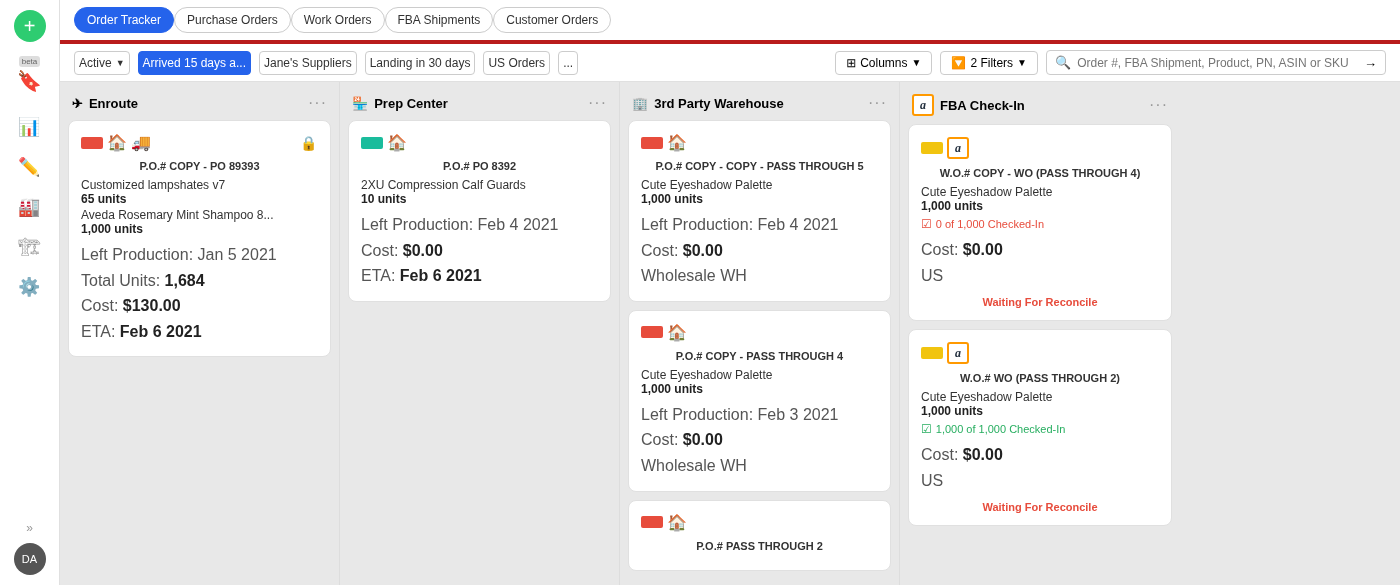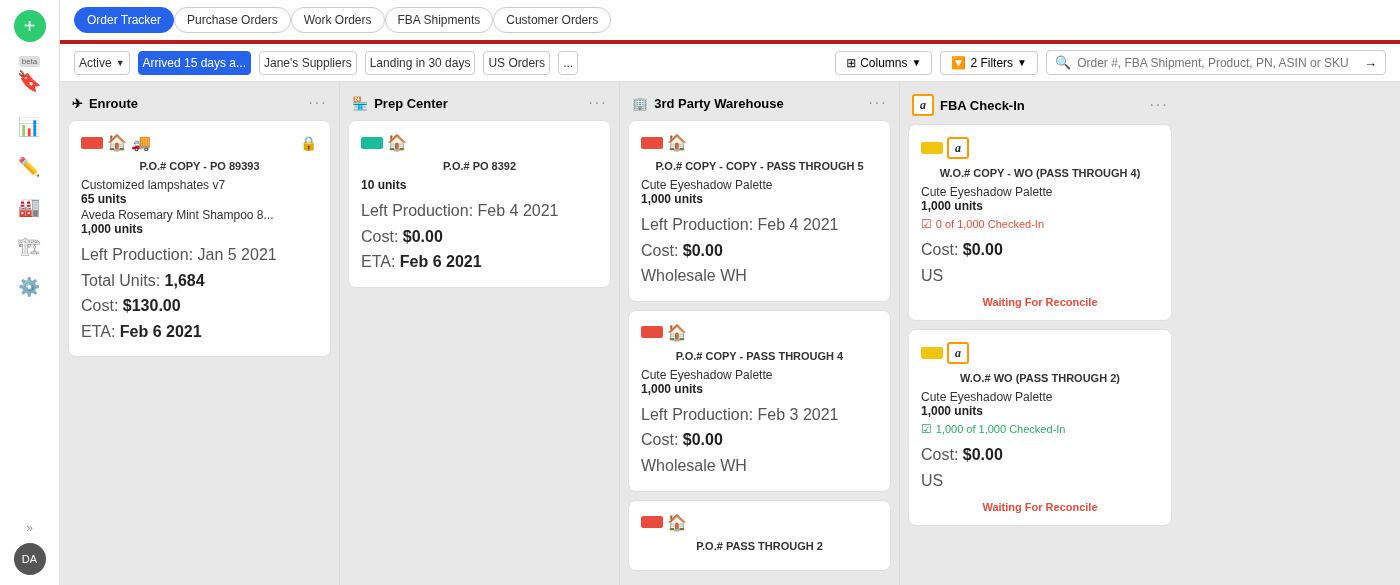--- a/index.html
+++ b/index.html
@@ -339,20 +339,21 @@
       <div class="column-cards">
         <div class="card">
           <div class="card-header">
             <div class="card-tags">
               <div class="tag-teal"></div>
               <span class="warehouse-icon">🏠</span>
             </div>
           </div>
           <div class="card-po">P.O.# PO 8392</div>
           <div class="card-product">
+            <div>2XU Compression Calf Guards</div>
             <div class="card-units">10 units</div>
           </div>
           <div class="card-details">
             Left Production: <span>Feb 4 2021</span><br>
             Cost: <strong>$0.00</strong><br>
             ETA: <strong>Feb 6 2021</strong>
           </div>
         </div>
       </div>
     </div>

